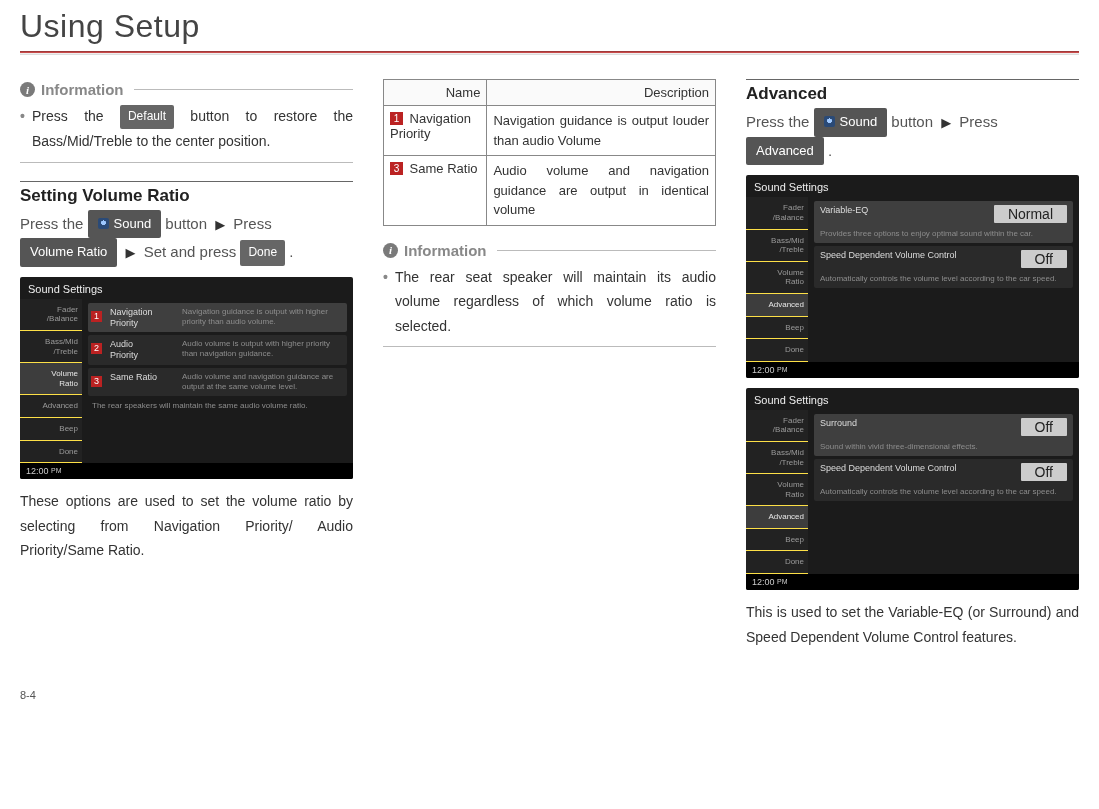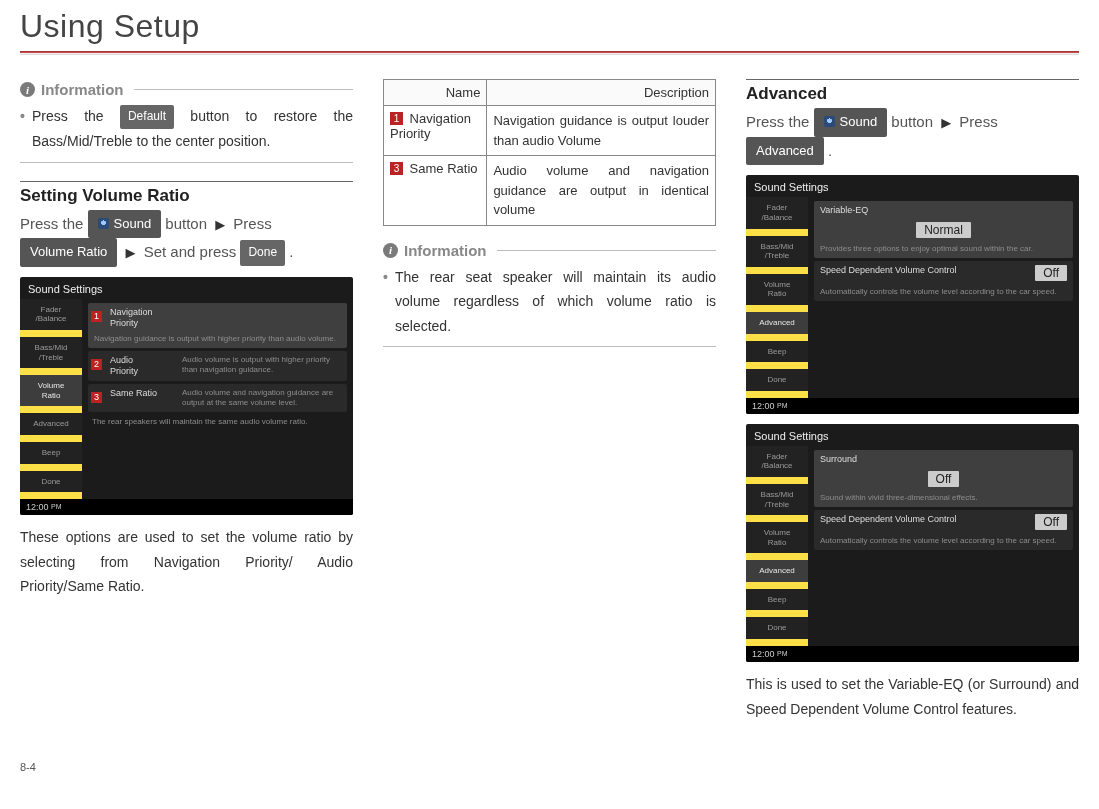--- a/index.html
+++ b/index.html
@@ -196,51 +196,51 @@
     display: flex;
   }
   .shot-side {
     width: 62px;
     background: #222;
     display: flex;
     flex-direction: column;
   }
   .shot-side .sitem {
     padding: 6px 4px;
-    border-bottom: 7px solid #fde047;
+    border-bottom: 1px solid #fde047;
     font-size: 8px;
     line-height: 1.2;
     color: #9a9a9a;
-    text-align: center;
+    text-align: right;
   }
   .shot-side .sitem.sel {
     background: #3d3d3d;
     color: #e6e6e6;
   }
   .shot-main {
     flex: 1;
     padding: 4px 6px 2px 6px;
   }
   .opt-row {
     display: flex;
     align-items: flex-start;
     background: #2a2a2a;
     border-radius: 2px;
     padding: 4px 6px;
     margin-bottom: 3px;
     gap: 6px;
   }
-  .opt-row.sel { background: #3f3f3f; flex-direction: column; }
+  .opt-row.sel { background: #3f3f3f; }
   .opt-name { color: #ddd; font-size: 9px; width: 66px; flex: none; line-height: 1.2; }
   .opt-desc { color: #8d8d8d; font-size: 8px; line-height: 1.25; flex: 1; }
   .opt-val {
     background: #ccc;
     color: #222;
-    font-size: 12px;
-    padding: 1px 8px;
+    font-size: 14px;
+    padding: 1px 14px;
     border-radius: 1px;
     flex: none;
     align-self: center;
   }
   .shot-note {
     color: #8d8d8d;
     font-size: 8px;
     line-height: 1.3;
     padding: 2px 4px 4px 4px;
   }

